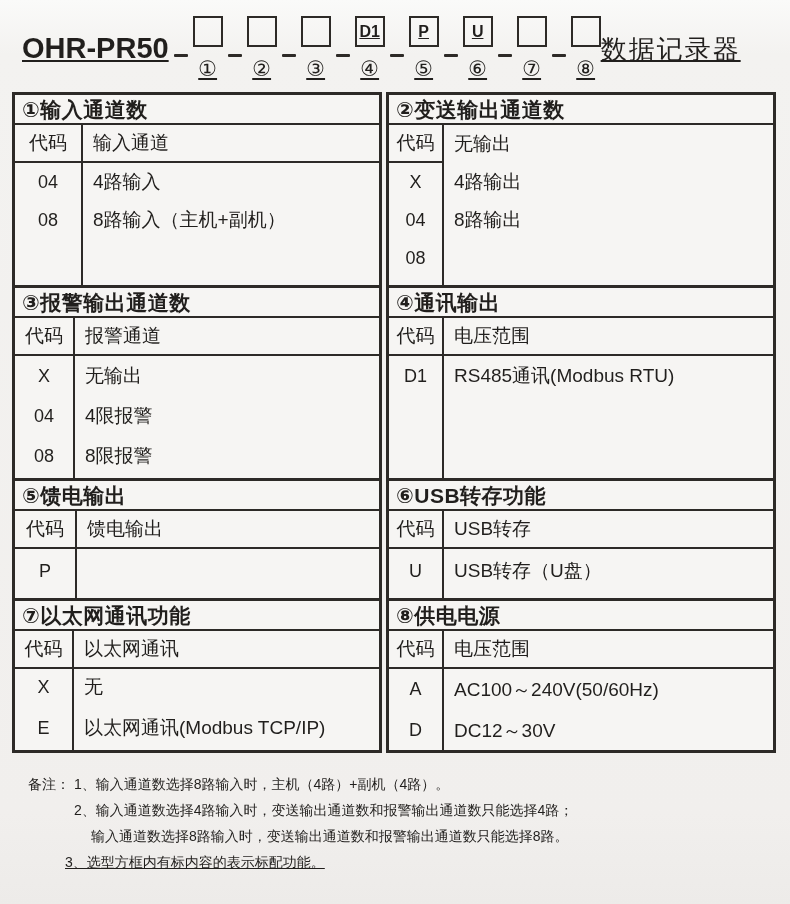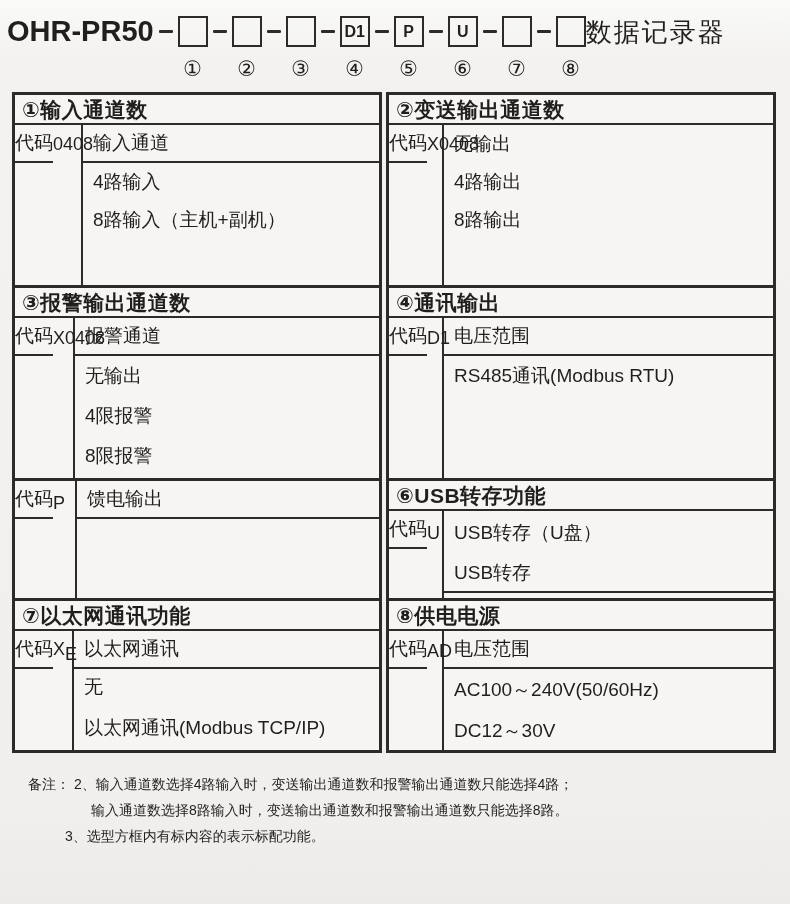--- a/index.html
+++ b/index.html
@@ -14,22 +14,22 @@
     position:relative;
     width:790px;height:904px;
     background:linear-gradient(180deg,#fafaf9 0%,#f3f2f0 6%,#f1efed 90%,#edebe9 100%);
     font-family:"Liberation Sans","DejaVu Sans",sans-serif;
     color:var(--text);
     overflow:hidden;
   }
 
   
   .model-line{
-    position:absolute;left:7px;top:16px;
-    display:flex;align-items:flex-start;
+    position:absolute;left:22px;top:16px;
+    display:flex;align-items:center;text-decoration:underline;
   }
   .model-prefix{
     font-size:29px;font-weight:700;letter-spacing:0px;
     height:31px;line-height:31px;white-space:nowrap;
   }
   .dash-bar{
     width:14px;height:3px;background:var(--line);
     margin:14px 5px 0 5px;border-radius:1px;flex:none;
   }
   .box-unit{display:flex;flex-direction:column;align-items:center;flex:none;width:30px;}
@@ -61,21 +61,21 @@
   }
   .sec.last-row{border-bottom:3px solid var(--line);}
   .sec-title{
     height:30px;line-height:29px;flex:none;
     border-bottom:2px solid var(--line);
     font-size:21px;font-weight:700;
     padding-left:7px;white-space:nowrap;
     letter-spacing:0.5px;
   }
   .sec-body{flex:1;display:flex;min-height:0;}
-  .code-col{flex:none;border-right:2px solid var(--line);display:flex;flex-direction:row;}
+  .code-col{flex:none;border-right:2px solid var(--line);display:flex;flex-direction:column;}
   .desc-col{flex:1;display:flex;flex-direction:column;min-width:0;}
   .cell{display:flex;align-items:center;flex:none;}
   .hd{height:38px;border-bottom:2px solid var(--line);font-size:19px;}
   .r{height:38px;font-size:19px;}
   .code-col .cell{justify-content:center;text-align:center;}
   .desc-col .cell{justify-content:flex-start;padding-left:10px;white-space:nowrap;}
   .code-col .r{font-size:18px;}
 
   
   .s1 .code-col{width:68px;}
@@ -94,21 +94,21 @@
 
   
   .notes{
     position:absolute;left:28px;top:771px;
     display:flex;font-size:14px;line-height:26px;
   }
   .notes-label{flex:none;white-space:nowrap;}
   .note-lines{margin-left:4px;}
   .note-line{white-space:nowrap;}
   .note-line.cont{margin-left:17px;}
-  .note-line.n3{margin-left:-9px;}
+  .note-line.n3{margin-left:-9px;text-decoration:underline;}
 </style>
 </head>
 <body>
 
 <div class="model-line">
   <span class="model-prefix">OHR-PR50</span>
 
   <span class="dash-bar"></span>
   <span class="box-unit">
     <span class="model-box"></span>
@@ -221,41 +221,42 @@
         <div class="cell r">D1</div>
       </div>
       <div class="desc-col">
         <div class="cell hd">电压范围</div>
         <div class="cell r">RS485通讯(Modbus RTU)</div>
       </div>
     </div>
   </section>
 
   <section class="sec s5">
+    <div class="sec-title">⑤馈电输出</div>
     <div class="sec-body">
       <div class="code-col">
         <div class="cell hd">代码</div>
         <div class="cell r">P</div>
       </div>
       <div class="desc-col">
         <div class="cell hd">馈电输出</div>
       </div>
     </div>
   </section>
 
   <section class="sec s6">
     <div class="sec-title">⑥USB转存功能</div>
     <div class="sec-body">
       <div class="code-col">
         <div class="cell hd">代码</div>
         <div class="cell r">U</div>
       </div>
       <div class="desc-col">
+        <div class="cell hd">USB转存</div>
         <div class="cell r">USB转存（U盘）</div>
-        <div class="cell hd">USB转存</div>
       </div>
     </div>
   </section>
 
   <section class="sec s7 last-row">
     <div class="sec-title">⑦以太网通讯功能</div>
     <div class="sec-body">
       <div class="code-col">
         <div class="cell hd">代码</div>
         <div class="cell r">X</div>
@@ -283,17 +284,18 @@
         <div class="cell r">DC12～30V</div>
       </div>
     </div>
   </section>
 
 </div>
 
 <div class="notes">
   <span class="notes-label">备注：</span>
   <div class="note-lines">
+    <div class="note-line">1、输入通道数选择8路输入时，主机（4路）+副机（4路）。</div>
     <div class="note-line">2、输入通道数选择4路输入时，变送输出通道数和报警输出通道数只能选择4路；</div>
     <div class="note-line cont">输入通道数选择8路输入时，变送输出通道数和报警输出通道数只能选择8路。</div>
     <div class="note-line n3">3、选型方框内有标内容的表示标配功能。</div>
   </div>
 </div>
 
 </body></html>

